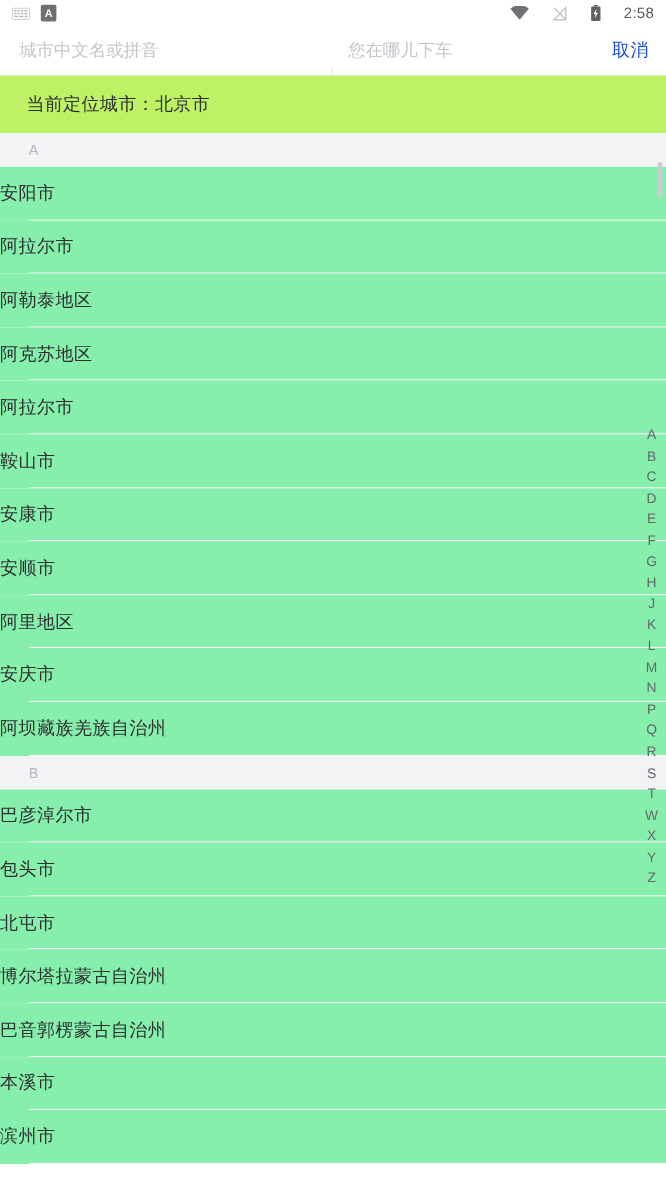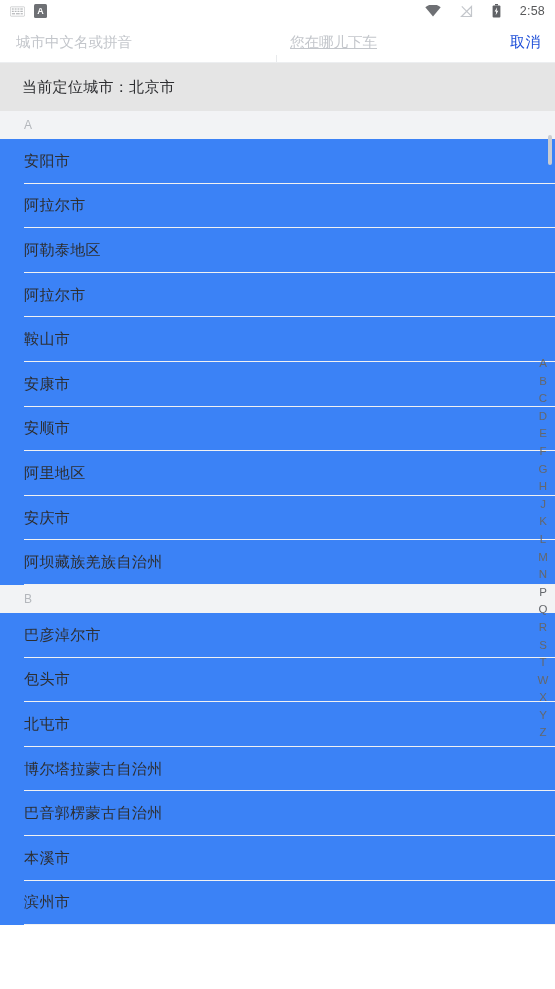--- a/index.html
+++ b/index.html
@@ -42,35 +42,35 @@
   }
   .field {
     font-size: 14.5px; color: #c3c6cb;
     white-space: nowrap; overflow: hidden;
   }
   .field-city { position: absolute; left: 16px; }
   .vsep {
     position: absolute; left: 276px; top: 33px;
     width: 1px; height: 17px; background: #e8eaec;
   }
-  .field-dest { position: absolute; left: 290px; text-decoration: underline; }
+  .field-dest { position: absolute; left: 290px; }
   .cancel-btn {
     position: absolute; right: 14px;
     font-size: 15px; color: #1d4ed8; letter-spacing: .5px;
   }
   .searchbar-divider {
     position: absolute; top: 62px; left: 0;
     width: 555px; height: 1px; background: #eceef0;
   }
 
   
   .located {
     position: absolute; top: 63px; left: 0;
     width: 555px; height: 48px;
-    background: #e5e5e5;
+    background: #bef264;
     display: flex; align-items: center;
   }
   .located-text {
     position: absolute; left: 22px;
     font-size: 15px; color: #2d2e31; letter-spacing: .3px;
   }
 
   
   .list {
     position: absolute; top: 111px; left: 0;
@@ -80,23 +80,22 @@
   }
   .section-header {
     height: 28px; background: #f2f3f5;
     display: flex; align-items: center;
     padding-left: 24px;
     font-size: 12px; color: #b4b7bc; letter-spacing: .4px;
   }
   .city-row {
     height: 44.6px;
     display: flex; align-items: center;
-    padding-left: 24px;
     font-size: 15px; color: #2d2e31; letter-spacing: .4px;
-    background: #3b82f6;
+    background: #86efac;
     position: relative;
   }
   .city-row::after {
     content: ""; position: absolute; left: 24px; right: 0; bottom: 0;
     height: 1px; background: #f0f1f3;
   }
 
   
   .scroll-track {
     position: absolute; top: 111px; right: 3px;
@@ -171,20 +170,21 @@
 
   <div class="located">
     <div class="located-text">当前定位城市：北京市</div>
   </div>
 
   <div class="list" id="city-list">
       <div class="section-header">A</div>
       <div class="city-row">安阳市</div>
       <div class="city-row">阿拉尔市</div>
       <div class="city-row">阿勒泰地区</div>
+      <div class="city-row">阿克苏地区</div>
       <div class="city-row">阿拉尔市</div>
       <div class="city-row">鞍山市</div>
       <div class="city-row">安康市</div>
       <div class="city-row">安顺市</div>
       <div class="city-row">阿里地区</div>
       <div class="city-row">安庆市</div>
       <div class="city-row">阿坝藏族羌族自治州</div>
       <div class="section-header">B</div>
       <div class="city-row">巴彦淖尔市</div>
       <div class="city-row">包头市</div>

